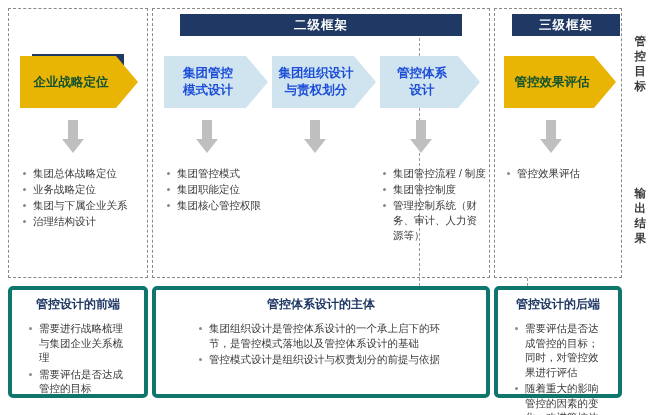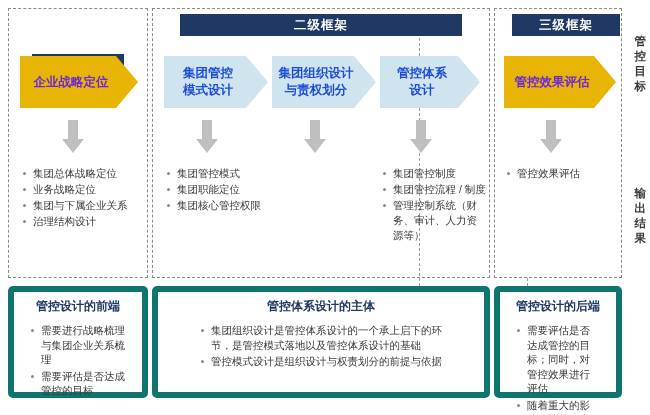--- a/index.html
+++ b/index.html
@@ -55,21 +55,21 @@
     justify-content: center;
     text-align: center;
     font-size: 12.5px;
     font-weight: bold;
     line-height: 17px;
     box-sizing: border-box;
     -webkit-clip-path: polygon(0 0, calc(100% - 22px) 0, 100% 50%, calc(100% - 22px) 100%, 0 100%);
     clip-path: polygon(0 0, calc(100% - 22px) 0, 100% 50%, calc(100% - 22px) 100%, 0 100%);
     padding-right: 16px;
   }
-  .chev.gold { background: #e8b505; color: #6d28d9; }
+  .chev.gold { background: #e8b505; color: #14532d; }
   .chev.blue { background: #cfe4ef; color: #1d4ed8; }
 
   #chev1 { left: 20px;  top: 56px;  width: 118px; height: 52px; }
   #chev2 { left: 164px; top: 56px;  width: 104px; height: 52px; }
   #chev3 { left: 272px; top: 56px;  width: 104px; height: 52px; }
   #chev4 { left: 380px; top: 56px;  width: 100px; height: 52px; }
   #chev5 { left: 504px; top: 56px;  width: 112px; height: 52px; }
 
   
   .down-arrow {
@@ -154,21 +154,21 @@
     color: #3a3a3a;
     line-height: 15px;
     text-align: right;
   }
   #side-top { top: 34px; }
   #side-bottom { top: 186px; }
 
   
   .bottom-box {
     position: absolute;
-    border: 6px solid #0f766e;
+    border: 4px solid #0f766e;
     border-radius: 5px;
     box-sizing: border-box;
     background: #ffffff;
     padding: 6px 8px 20px 8px;
   }
   #bbox1 { left: 8px;   top: 286px; width: 140px; height: 112px; }
   #bbox2 { left: 152px; top: 286px; width: 338px; height: 112px; }
   #bbox3 { left: 494px; top: 286px; width: 128px; height: 112px; }
 
   .bottom-title {
@@ -263,22 +263,22 @@
     <ul>
       <li>集团管控模式</li>
       <li>集团职能定位</li>
       <li>集团核心管控权限</li>
     </ul>
   </div>
 
 
   <div class="bullets" id="list4">
     <ul>
+      <li>集团管控流程 / 制度</li>
       <li>集团管控制度</li>
-      <li>集团管控流程 / 制度</li>
       <li>管理控制系统（财务、审计、人力资源等）</li>
     </ul>
   </div>
 
   <div class="bullets" id="list5">
     <ul>
       <li>管控效果评估</li>
     </ul>
   </div>
 

